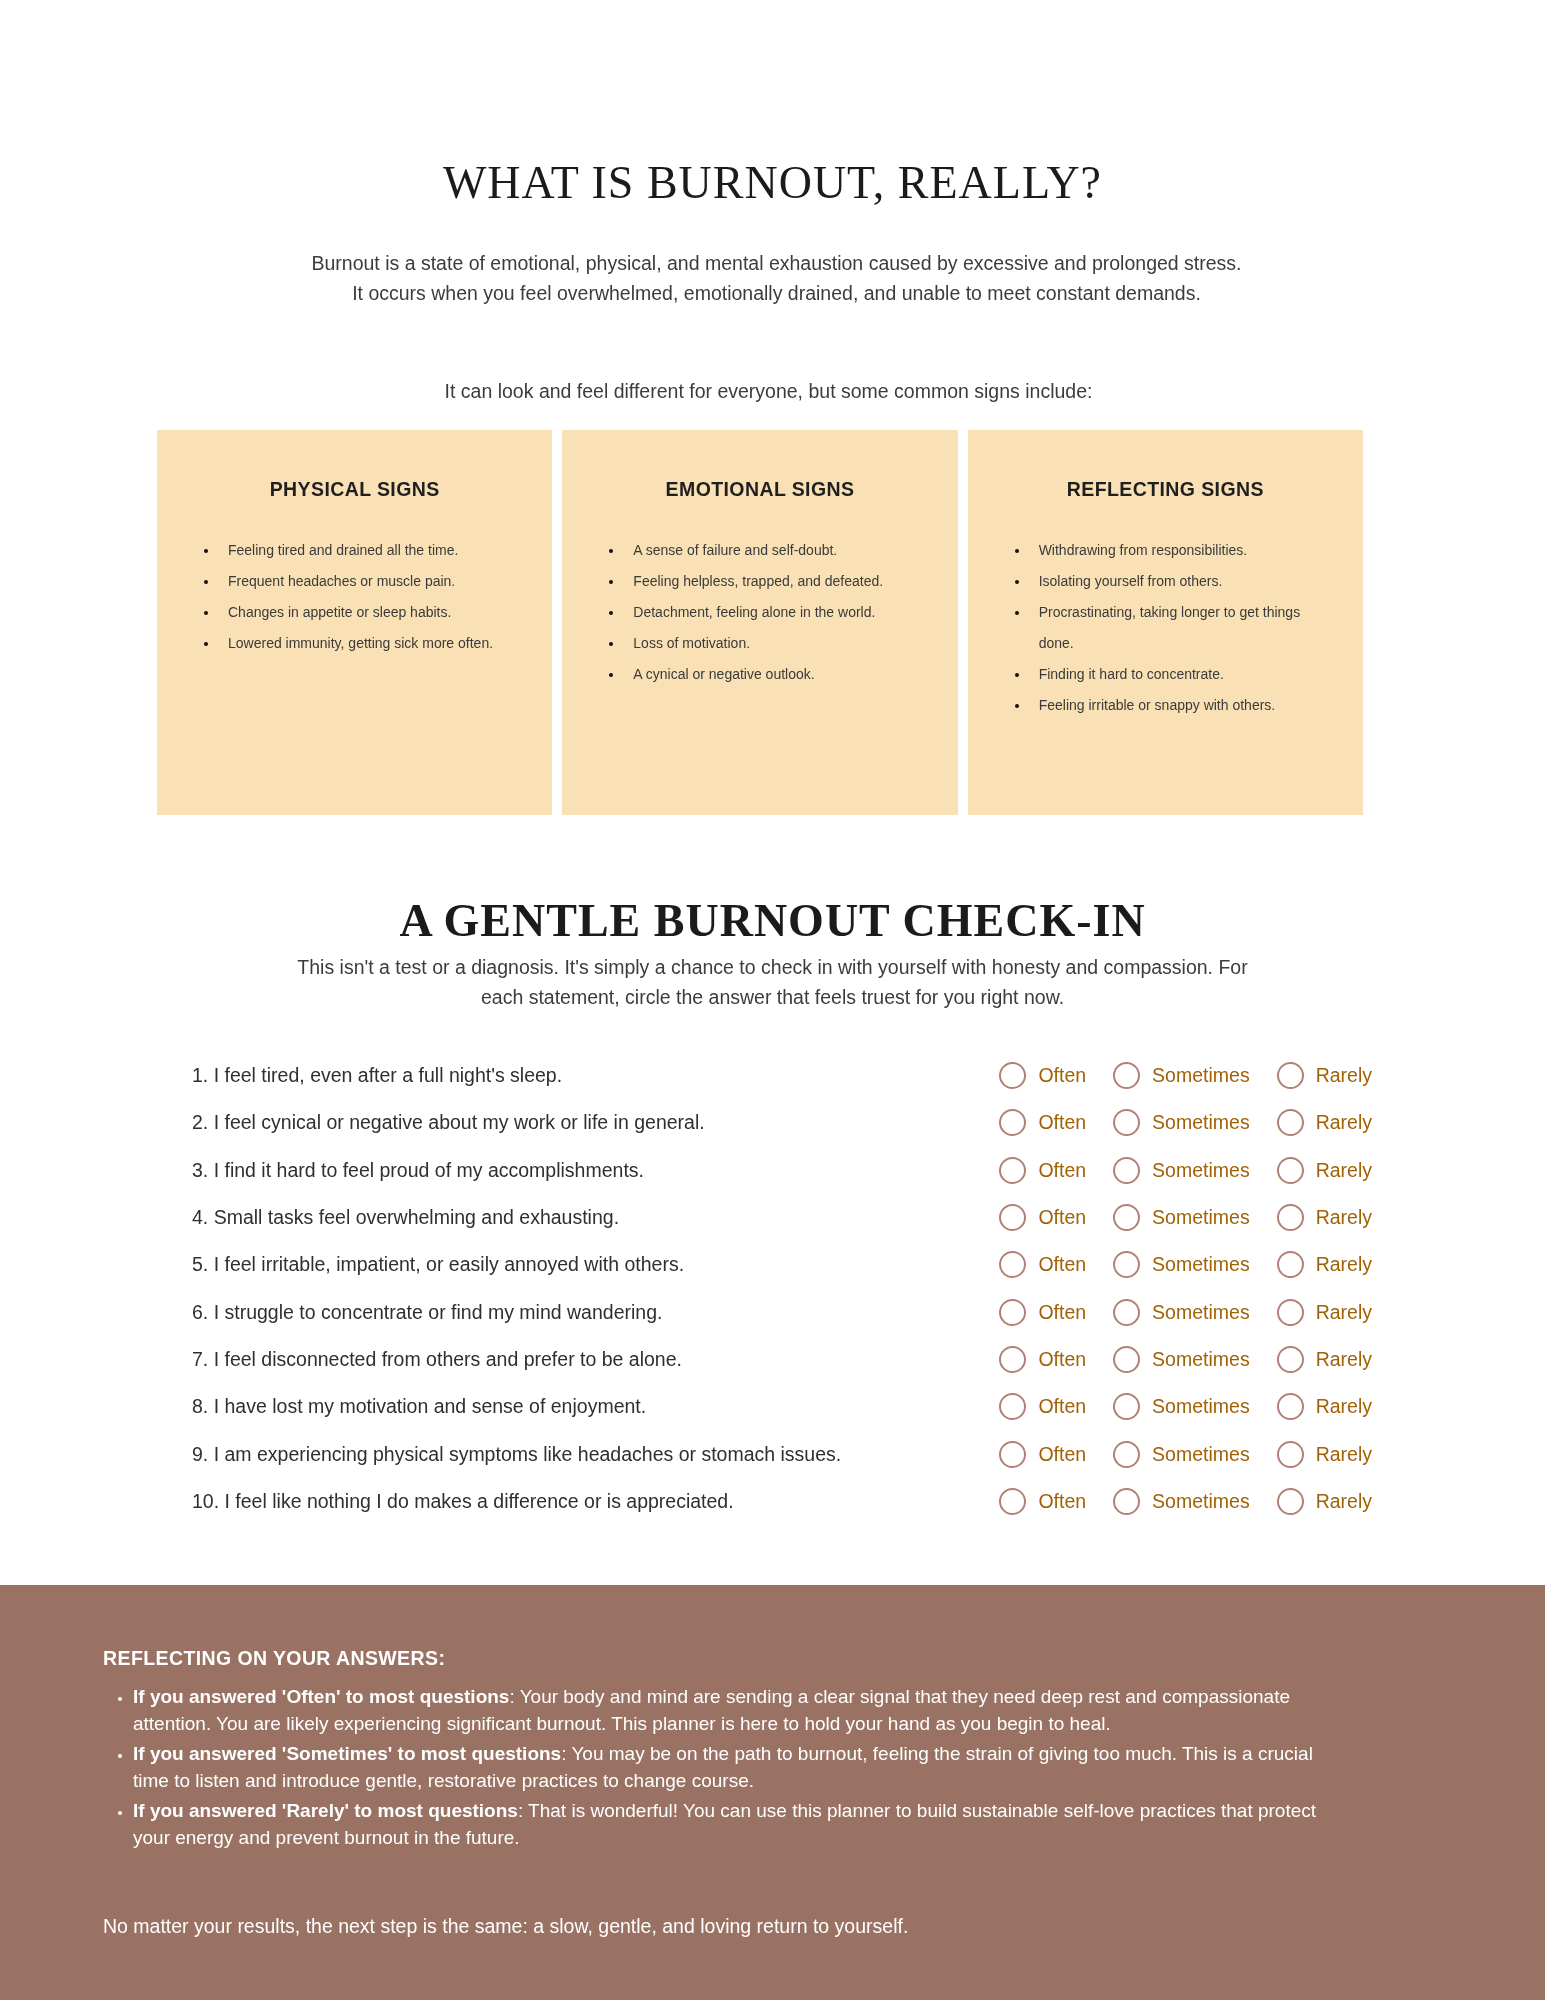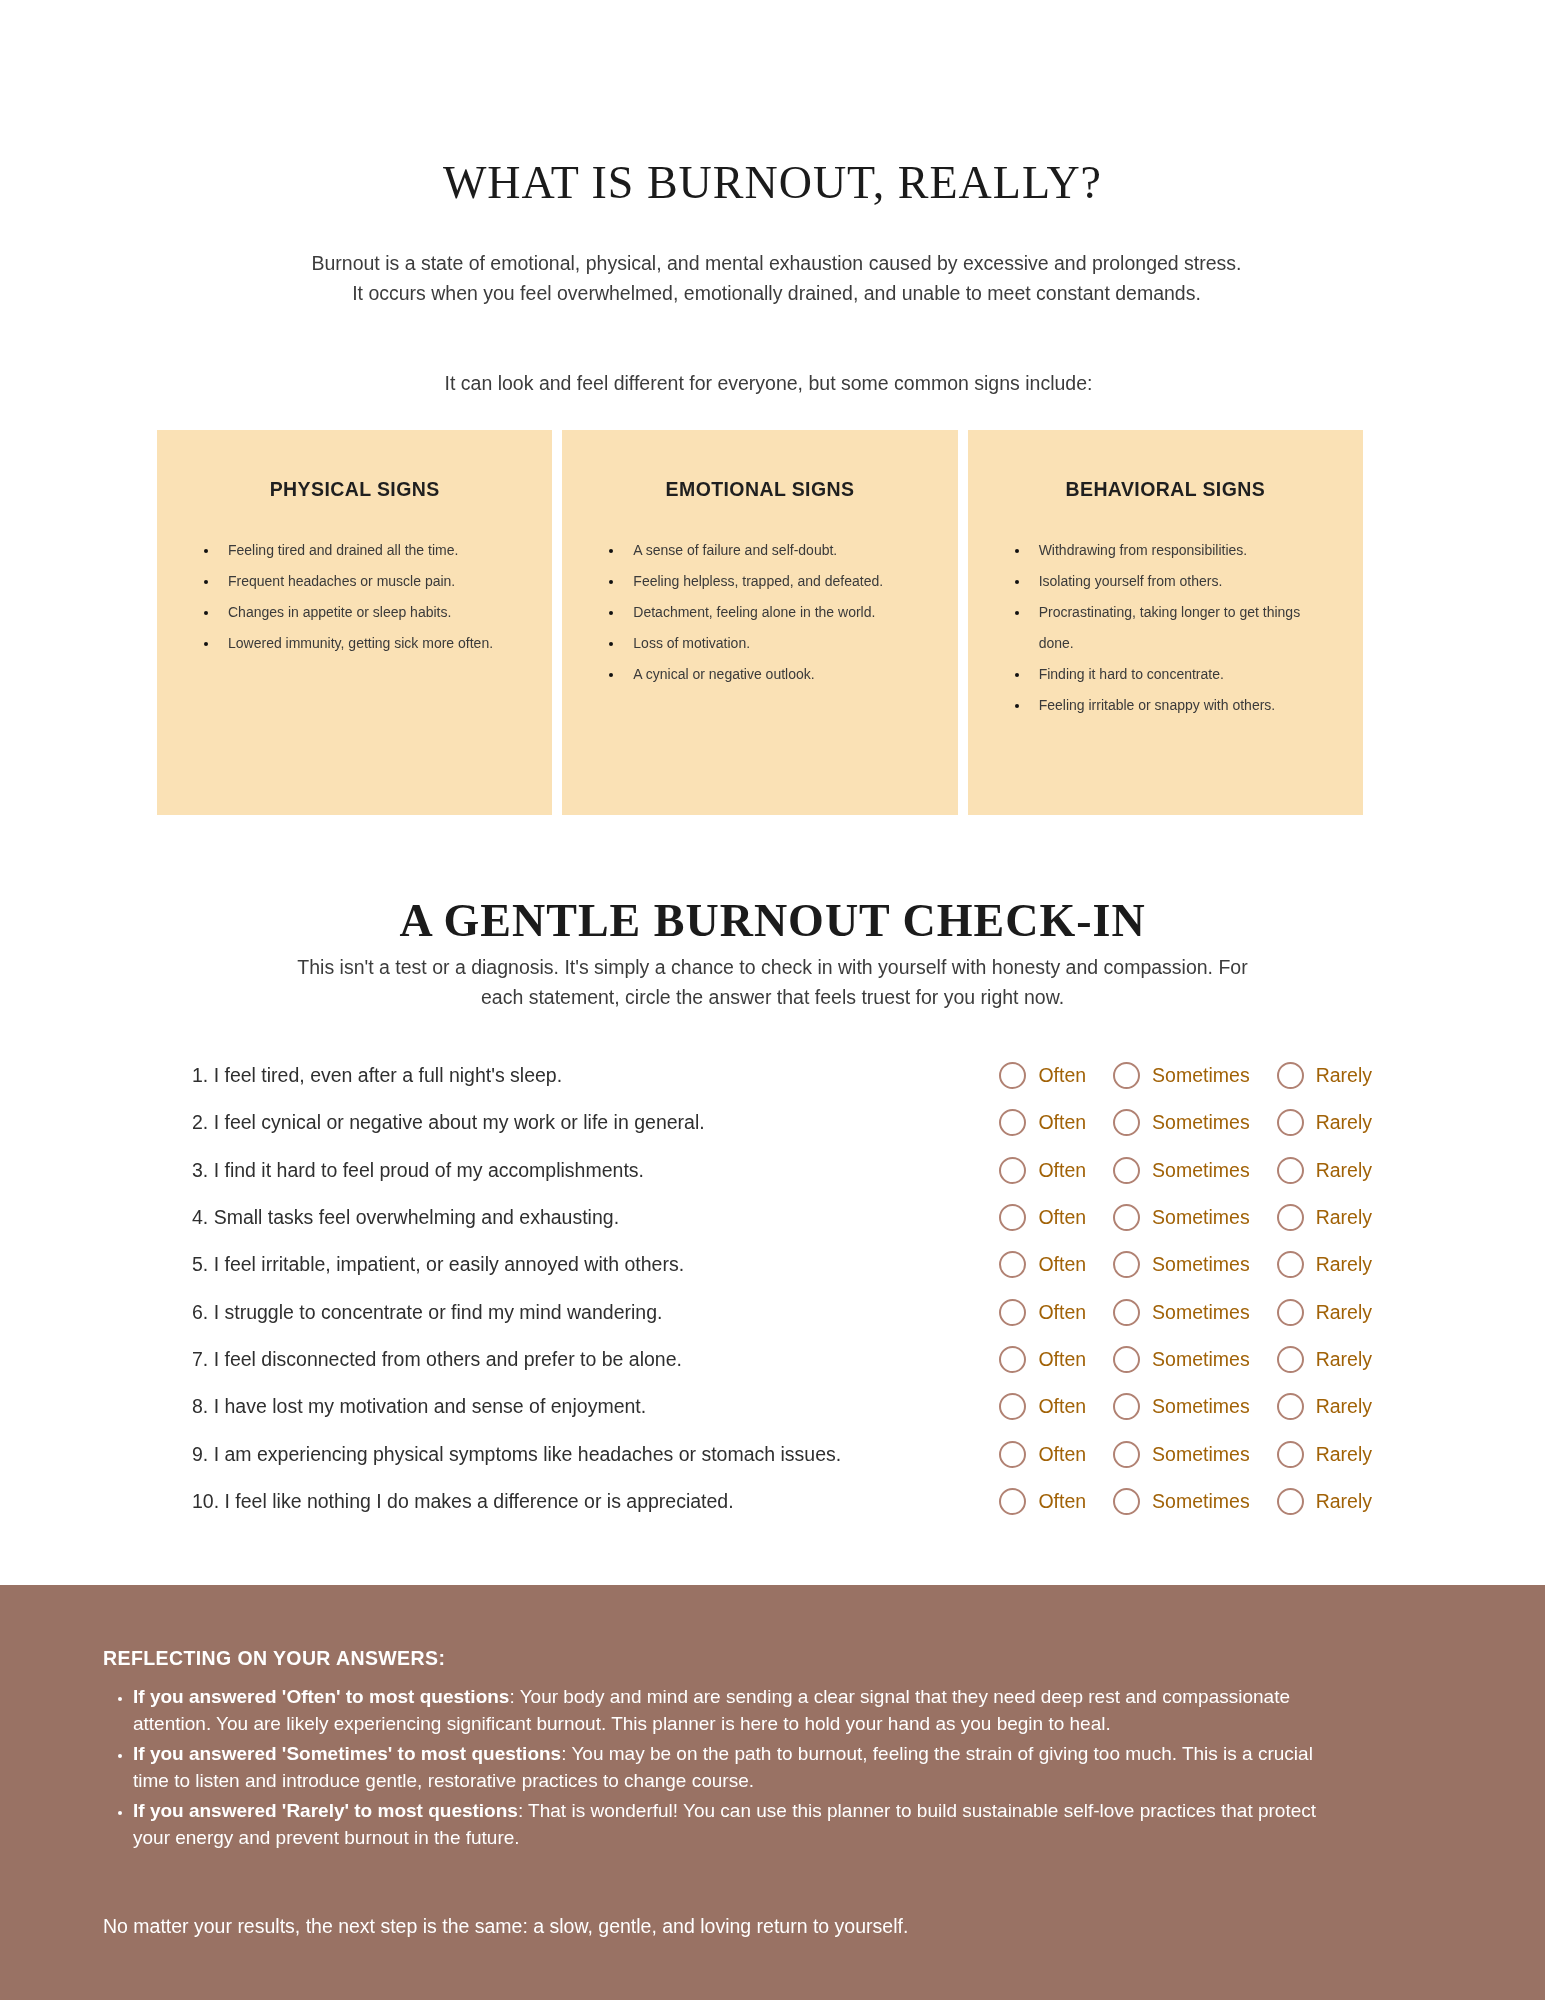--- a/index.html
+++ b/index.html
@@ -33,21 +33,21 @@
     width: 935px;
     margin: 4px;
     text-align: center;
     font-size: 19.5px;
     line-height: 30px;
     color: #3c3c3c;
   }
   .lead {
     position: absolute;
     top: 368px; left: 0; right: 8px;
-    margin: 4px;
+    margin: 12px;
     text-align: center;
     font-size: 19.5px;
     color: #3c3c3c;
   }
   .boxes {
     position: absolute;
     top: 430px; left: 157px;
     width: 1206px; height: 385px;
     display: flex;
     gap: 10px;
@@ -179,21 +179,21 @@
         <h3>EMOTIONAL SIGNS</h3>
         <ul>
           <li>A sense of failure and self-doubt.</li>
           <li>Feeling helpless, trapped, and defeated.</li>
           <li>Detachment, feeling alone in the world.</li>
           <li>Loss of motivation.</li>
           <li>A cynical or negative outlook.</li>
         </ul>
       </div>
       <div class="sign-box">
-        <h3>BEHAVIORAL SIGNS</h3>
+        <h3>REFLECTING SIGNS</h3>
         <ul>
           <li>Withdrawing from responsibilities.</li>
           <li>Isolating yourself from others.</li>
           <li>Procrastinating, taking longer to get things done.</li>
           <li>Finding it hard to concentrate.</li>
           <li>Feeling irritable or snappy with others.</li>
         </ul>
       </div>
     </div>
 

